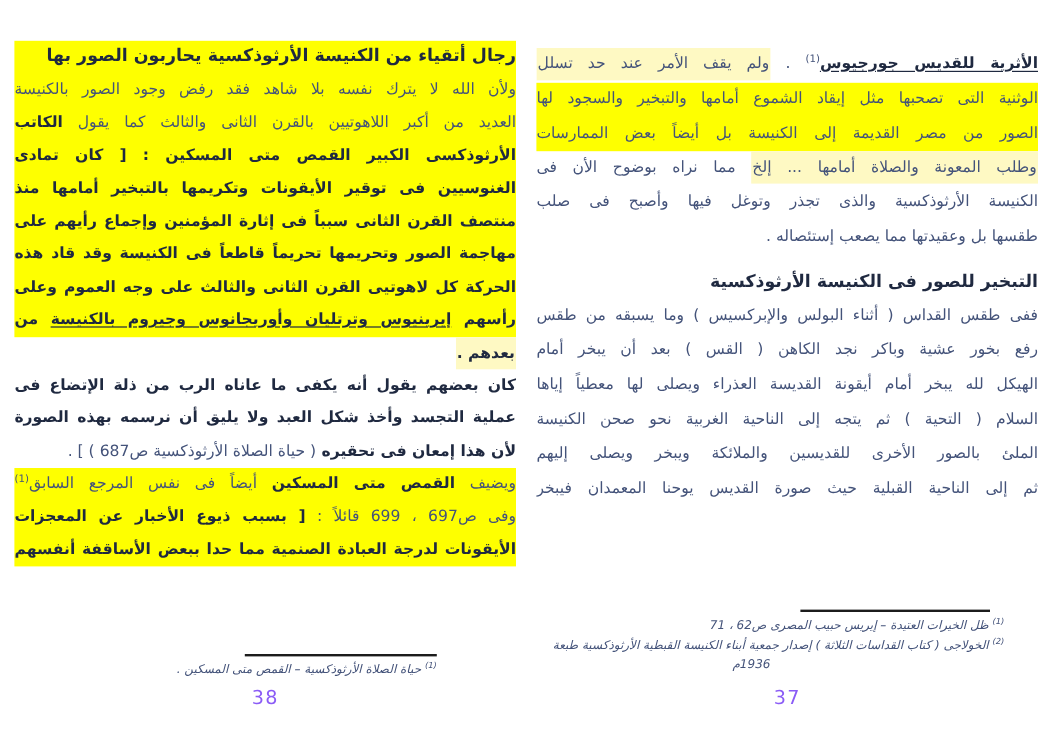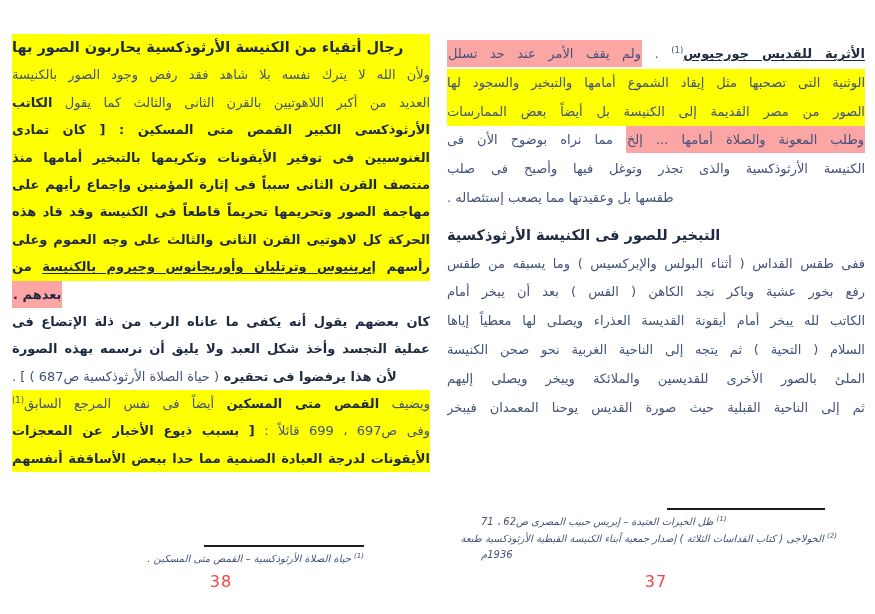--- a/index.html
+++ b/index.html
@@ -9,43 +9,43 @@
   }
   .page { position:absolute; direction:rtl; }
   .page-left  { left:12px;  top:34px; width:418px; height:580px; }
   .page-right { left:447px; top:40px; width:418px; height:574px; }
 
   .body-text .line { overflow:hidden; color:#44537a; }
   .page-left  .body-text .line { line-height:27.4px; height:27.4px; font-size:13px; }
   .page-right .body-text .line { line-height:28.8px; height:28.8px; font-size:13px; }
 
   .line.just  { text-align:justify; text-align-last:justify; text-justify:inter-word; }
-  .line.start { text-align:left; }
+  .line.start { text-align:right; }
   .line.hdg0 { font-size:14.5px !important; }
   .line.hdg  { font-size:14.5px !important; margin-top:8px; }
 
   .seg.b   { font-weight:700; color:#1f2940; }
   .seg.u   { text-decoration:underline; text-underline-offset:2px; }
-  .seg.hl  { background:#fca5a5; padding:6px 1px; box-decoration-break:clone; -webkit-box-decoration-break:clone; }
+  .seg.hl  { background:#fef9c3; padding:6px 1px; box-decoration-break:clone; -webkit-box-decoration-break:clone; }
   .seg.sup { vertical-align:super; font-size:8.5px; line-height:0; }
 
   .hl-block { background:#feff00; }
 
   .fn-area { position:absolute; direction:rtl;font-style:italic; }
   .page-left  .fn-area { top:511px; right:66px; width:182px; }
   .page-right .fn-area { top:468px; right:28px; width:356px; }
   .fn-sep { border-top:2px solid #1c1c1c; margin-bottom:4px; }
   .page-left  .fn-sep { width:160px; }
   .page-right .fn-sep { width:158px; margin-right:12px; }
   .fn-lines .line { font-size:10px; line-height:16.5px; color:#44537a; white-space:nowrap; overflow:visible; }
   .fn-lines .line.fn-cont { padding-left:0; padding-right:195px; }
   .fn-lines .seg.sup { font-size:7px; }
 
   .pnum { position:absolute; left:0; width:100%; text-align:center;
-          font-size:16px; color:#ef4444; letter-spacing:1px; }
+          font-size:16px; color:#8b5cf6; letter-spacing:1px; }
   .page-left  .pnum { top:538px; }
   .page-right .pnum { top:532px; }
 </style>
 </head>
 <body>
 
 <div class="canvas">
 
   <div class="page page-left">
     <div class="body-text">
@@ -57,21 +57,21 @@
           <div class="line just"><span class="seg b">الغنوسيين فى توقير الأيقونات وتكريمها بالتبخير أمامها منذ</span></div>
           <div class="line just"><span class="seg b">منتصف القرن الثانى سبباً فى إثارة المؤمنين وإجماع رأيهم على</span></div>
           <div class="line just"><span class="seg b">مهاجمة الصور وتحريمها تحريماً قاطعاً فى الكنيسة وقد قاد هذه</span></div>
           <div class="line just"><span class="seg b">الحركة كل لاهوتيى القرن الثانى والثالث على وجه العموم وعلى</span></div>
           <div class="line just"><span class="seg b">رأسهم </span><span class="seg b u">إيرينيوس وترتليان وأوريجانوس وجيروم بالكنيسة</span><span class="seg b"> من</span></div>
         </div>
         <div class="blk">
           <div class="line start"><span class="seg b hl">بعدهم .</span></div>
           <div class="line just"><span class="seg b">كان بعضهم يقول أنه يكفى ما عاناه الرب من ذلة الإتضاع فى</span></div>
           <div class="line just"><span class="seg b">عملية التجسد وأخذ شكل العبد ولا يليق أن نرسمه بهذه الصورة</span></div>
-          <div class="line start"><span class="seg b">لأن هذا يرفضوا فى تحقيره </span><span class="seg">( حياة الصلاة الأرثوذكسية ص687 ) ] .</span></div>
+          <div class="line start"><span class="seg b">لأن هذا إمعان فى تحقيره </span><span class="seg">( حياة الصلاة الأرثوذكسية ص687 ) ] .</span></div>
         </div>
         <div class="blk hl-block">
           <div class="line just"><span class="seg">ويضيف </span><span class="seg b">القمص متى المسكين</span><span class="seg"> أيضاً فى نفس المرجع السابق</span><span class="seg sup">(1)</span></div>
           <div class="line just"><span class="seg">وفى ص697 ‏، 699 قائلاً : </span><span class="seg b">[ بسبب ذيوع الأخبار عن المعجزات</span></div>
           <div class="line just"><span class="seg b">الأيقونات لدرجة العبادة الصنمية مما حدا ببعض الأساقفة أنفسهم</span></div>
         </div>
       </div>
     <div class="fn-area">
       <div class="fn-sep"></div>
       <div class="fn-lines">
@@ -90,21 +90,21 @@
           <div class="line just"><span class="seg">الوثنية التى تصحبها مثل إيقاد الشموع أمامها والتبخير والسجود لها</span></div>
           <div class="line just"><span class="seg">الصور من مصر القديمة إلى الكنيسة بل أيضاً بعض الممارسات</span></div>
         </div>
         <div class="blk">
           <div class="line just"><span class="seg hl">وطلب المعونة والصلاة أمامها ... إلخ</span><span class="seg"> مما نراه بوضوح الأن فى</span></div>
           <div class="line just"><span class="seg">الكنيسة الأرثوذكسية والذى تجذر وتوغل فيها وأصبح فى صلب</span></div>
           <div class="line start"><span class="seg">طقسها بل وعقيدتها مما يصعب إستئصاله .</span></div>
           <div class="line start hdg"><span class="seg b">التبخير للصور فى الكنيسة الأرثوذكسية</span></div>
           <div class="line just"><span class="seg">ففى طقس القداس ( أثناء البولس والإبركسيس ) وما يسبقه من طقس</span></div>
           <div class="line just"><span class="seg">رفع بخور عشية وباكر نجد الكاهن ( القس ) بعد أن يبخر أمام</span></div>
-          <div class="line just"><span class="seg">الكاتب لله يبخر أمام أيقونة القديسة العذراء ويصلى لها معطياً إياها</span></div>
+          <div class="line just"><span class="seg">الهيكل لله يبخر أمام أيقونة القديسة العذراء ويصلى لها معطياً إياها</span></div>
           <div class="line just"><span class="seg">السلام ( التحية ) ثم يتجه إلى الناحية الغربية نحو صحن الكنيسة</span></div>
           <div class="line just"><span class="seg">الملئ بالصور الأخرى للقديسين والملائكة ويبخر ويصلى إليهم</span></div>
           <div class="line just"><span class="seg">ثم إلى الناحية القبلية حيث صورة القديس يوحنا المعمدان فيبخر</span></div>
         </div>
       </div>
     <div class="fn-area">
       <div class="fn-sep"></div>
       <div class="fn-lines">
           <div class="line start"><span class="seg sup">(1)</span><span class="seg"> ظل الخيرات العتيدة – إيريس حبيب المصرى ص62 ‏، 71</span></div>
           <div class="line start"><span class="seg sup">(2)</span><span class="seg"> الخولاجى ( كتاب القداسات الثلاثة ) إصدار جمعية أبناء الكنيسة القبطية الأرثوذكسية طبعة</span></div>

